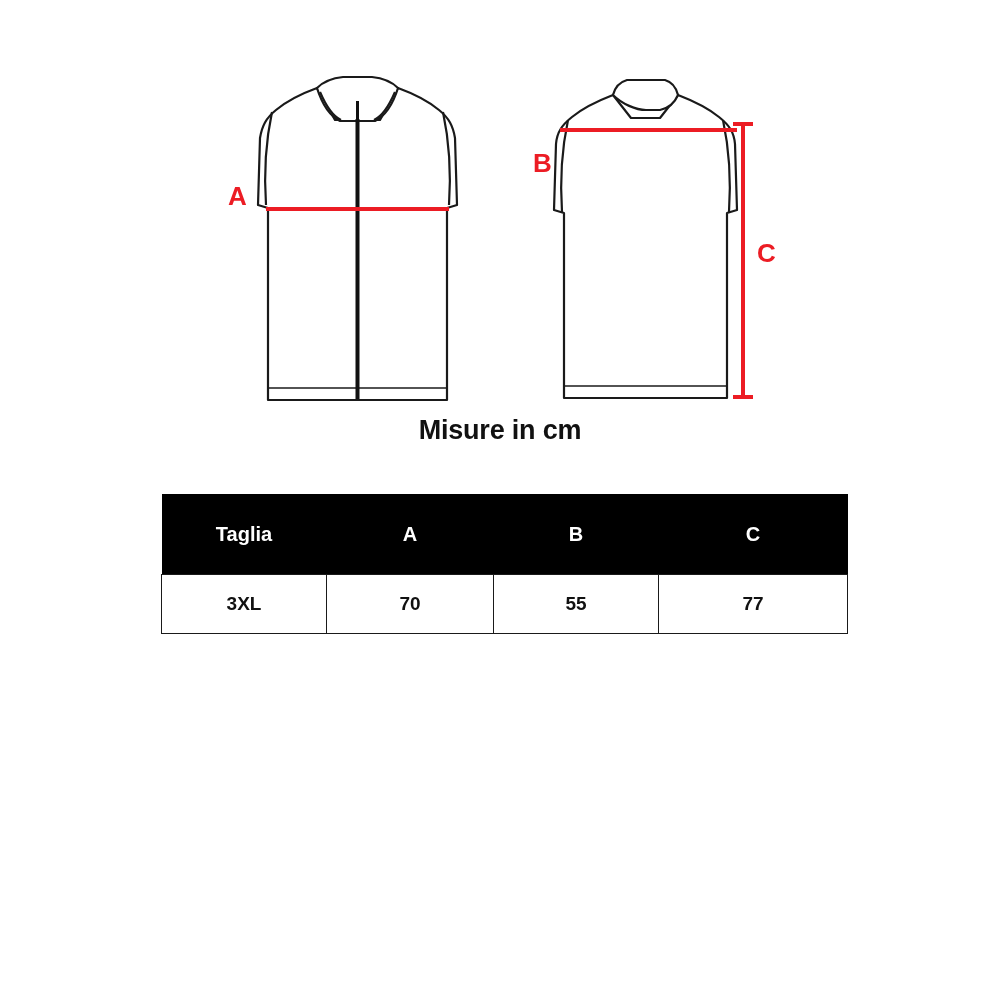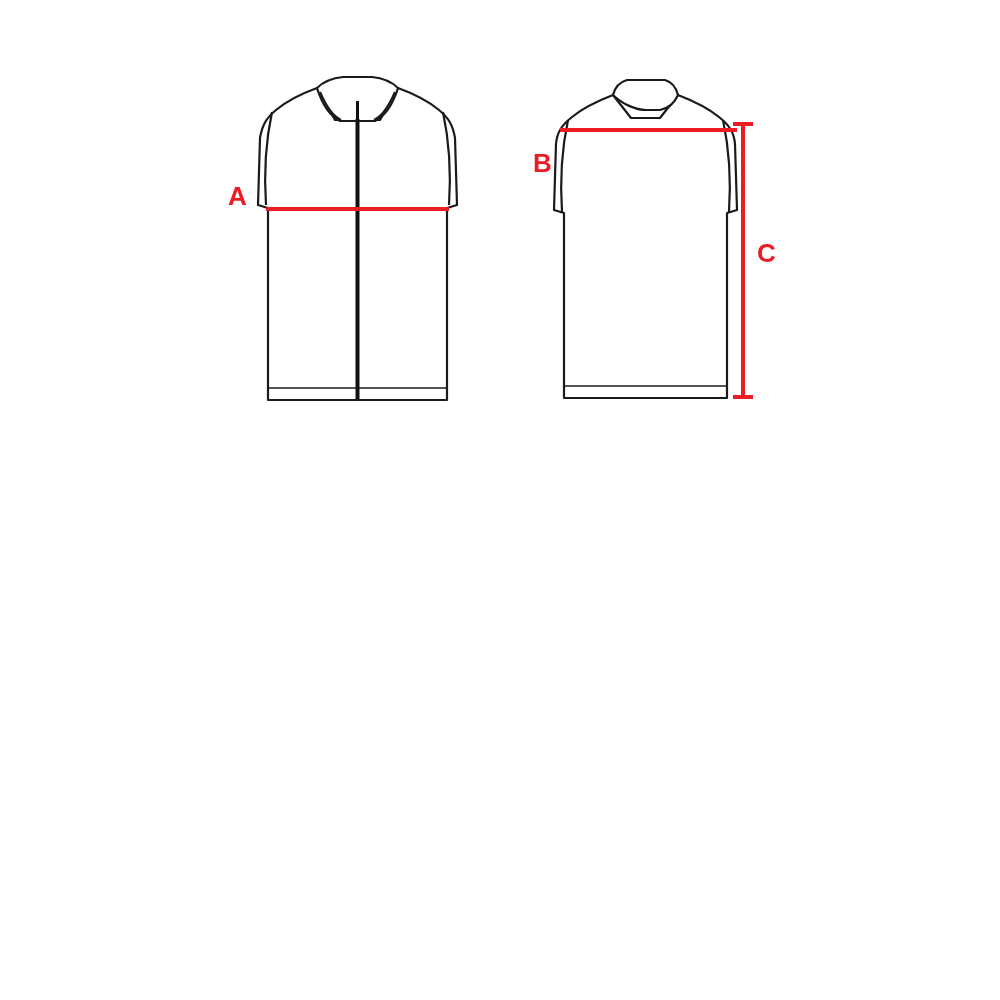--- a/index.html
+++ b/index.html
@@ -152,15 +152,36 @@
 
     <line x1="560" y1="130" x2="737" y2="130" stroke="#ec1c24" stroke-width="4"></line>
     <text class="red-label" x="533" y="172">B</text>
 
     <line x1="743" y1="124" x2="743" y2="398" stroke="#ec1c24" stroke-width="4"></line>
     <line x1="733" y1="124" x2="753" y2="124" stroke="#ec1c24" stroke-width="4"></line>
     <line x1="733" y1="397" x2="753" y2="397" stroke="#ec1c24" stroke-width="4"></line>
     <text class="red-label" x="757" y="262">C</text>
   </svg>
 
+  <div class="caption">Misure in cm</div>
 
+  <div class="table-wrap">
+    <table class="size-table">
+      <thead>
+        <tr>
+          <th style="width:163px">Taglia</th>
+          <th style="width:165px">A</th>
+          <th style="width:163px">B</th>
+          <th style="width:187px">C</th>
+        </tr>
+      </thead>
+      <tbody>
+        <tr>
+          <td>3XL</td>
+          <td>70</td>
+          <td>55</td>
+          <td>77</td>
+        </tr>
+      </tbody>
+    </table>
+  </div>
 
 </div>
 
 </body></html>

